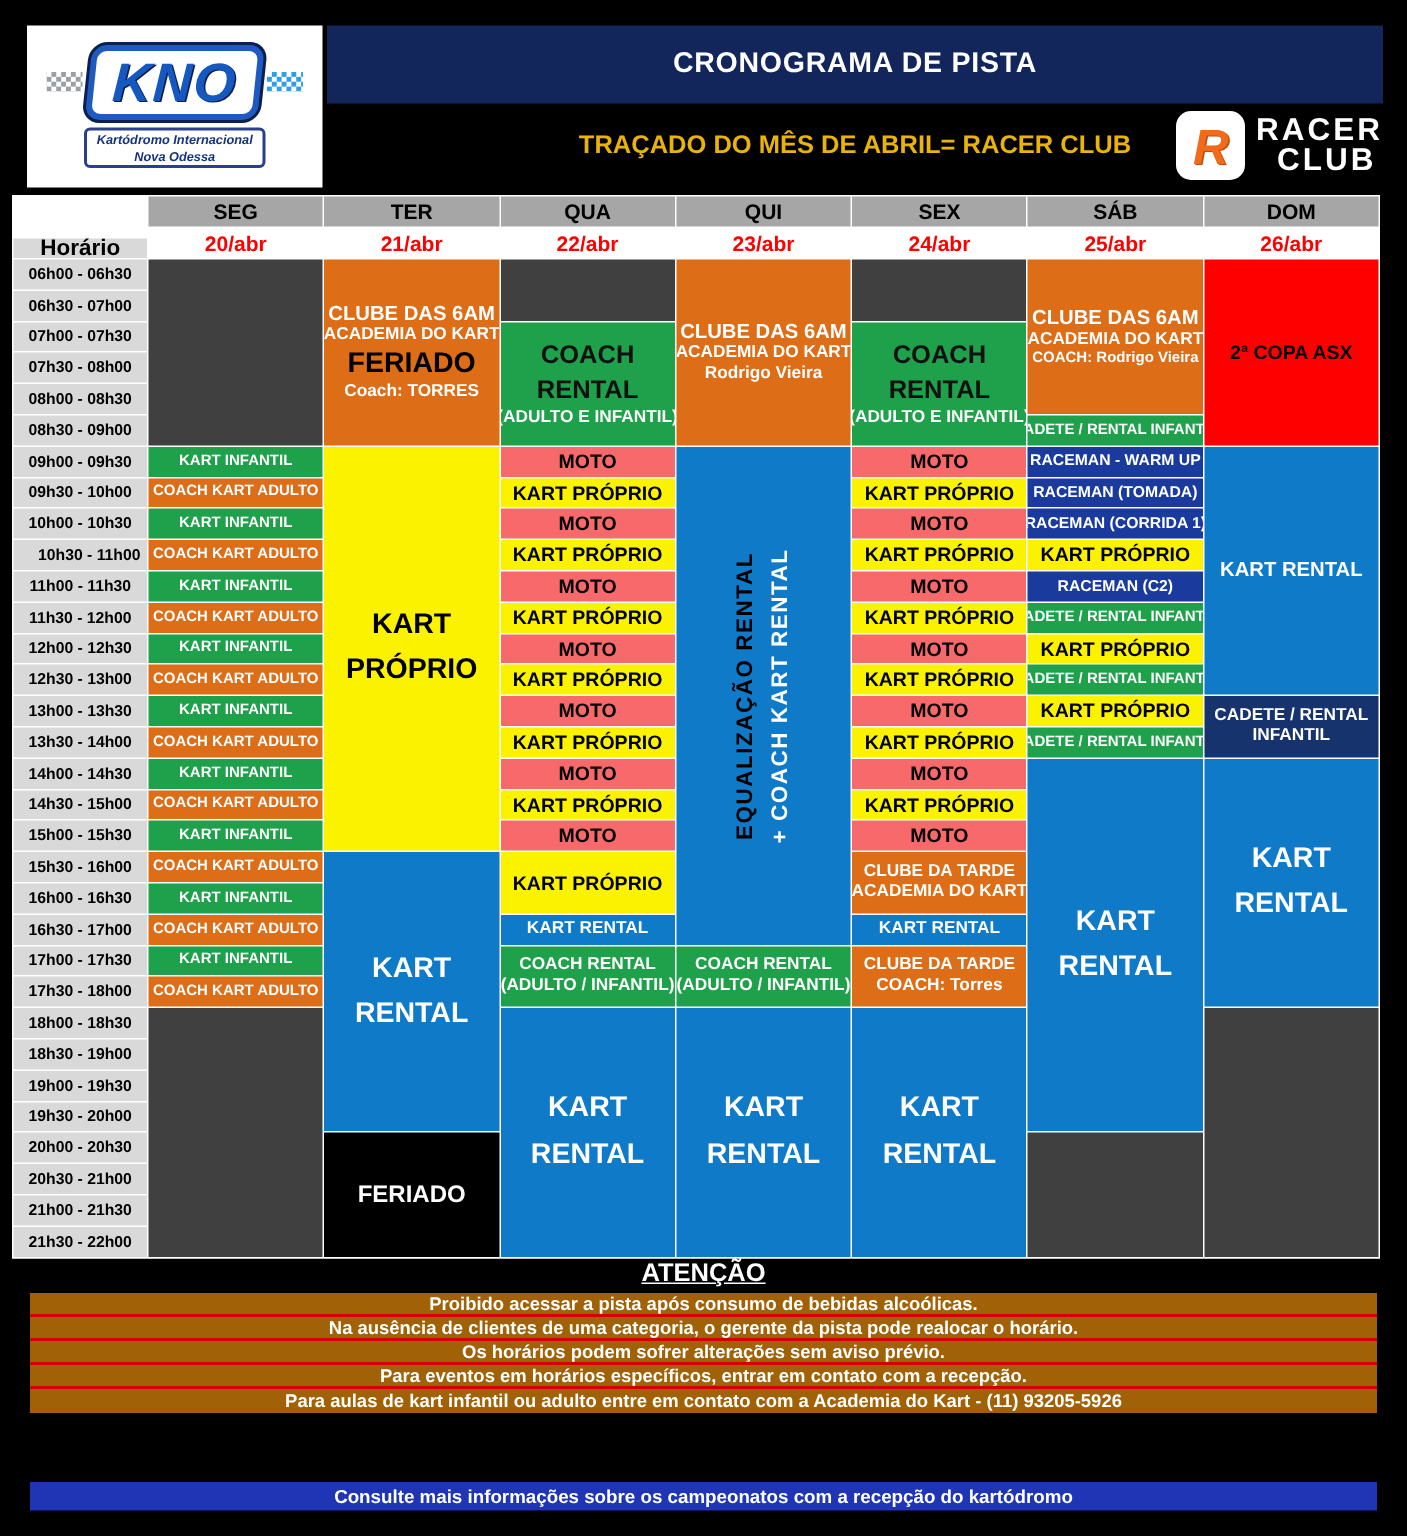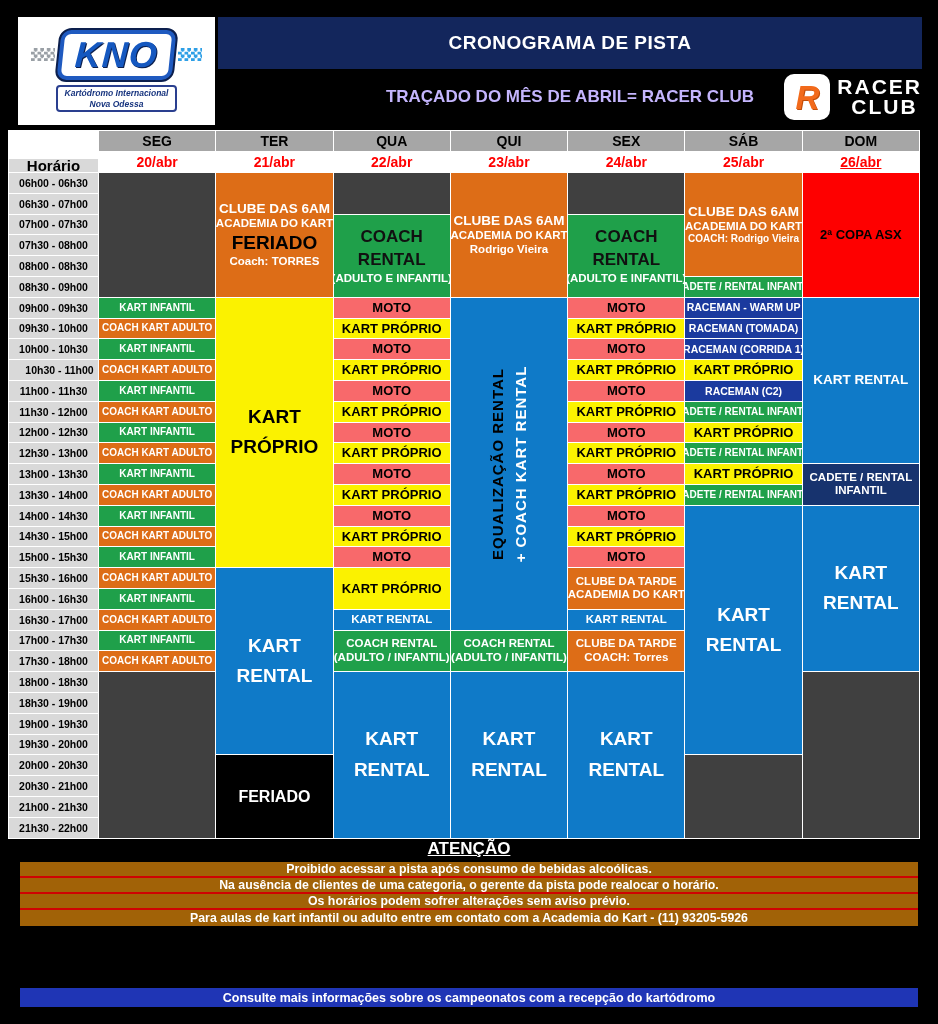--- a/index.html
+++ b/index.html
@@ -17,21 +17,21 @@
   .kno-badge span{display:block;transform:skewX(3deg);font-weight:700;font-style:italic;
     font-size:36px;color:#1558c0;letter-spacing:1px;text-shadow:1px 1px 0 #0c1f4d;}
   .kno-banner{margin-top:5px;border:2px solid #2a3f8f;border-radius:4px;background:#fff;
     padding:1px 7px;text-align:center;font-size:8.5px;font-weight:700;font-style:italic;
     color:#16337e;line-height:1.25;}
   .title-bar{position:absolute;left:218px;top:17px;width:704px;height:52px;background:#13265c;
     display:flex;align-items:center;justify-content:center;color:#fff;font-weight:700;
     font-size:19px;letter-spacing:.5px;}
   .subtitle-row{position:absolute;left:218px;top:69px;width:704px;height:56px;
     display:flex;align-items:center;justify-content:center;}
-  .subtitle{color:#c4b5fd;font-weight:700;font-size:17px;}
+  .subtitle{color:#eab308;font-weight:700;font-size:17px;}
   .racer-logo{position:absolute;right:16px;top:72px;height:50px;display:flex;align-items:center;gap:7px;}
   .racer-badge{width:46px;height:46px;background:#fff;border-radius:10px;display:flex;
     align-items:center;justify-content:center;}
   .racer-badge span{color:#f26a1b;font-weight:700;font-style:italic;font-size:33px;line-height:1;
     text-shadow:1px 1px 0 #c24d08;}
   .racer-text{color:#fff;font-weight:700;font-size:21px;line-height:.95;letter-spacing:2px;}
   .racer-text div:last-child{padding-left:14px;}
 
   
   .schedule{position:absolute;left:8px;top:130px;width:912px;
@@ -118,21 +118,21 @@
       <div class="h-date" style="grid-area: 2 / 3;">21/abr</div>
       <div class="h-day" style="grid-area: 1 / 4;">QUA</div>
       <div class="h-date" style="grid-area: 2 / 4;">22/abr</div>
       <div class="h-day" style="grid-area: 1 / 5;">QUI</div>
       <div class="h-date" style="grid-area: 2 / 5;">23/abr</div>
       <div class="h-day" style="grid-area: 1 / 6;">SEX</div>
       <div class="h-date" style="grid-area: 2 / 6;">24/abr</div>
       <div class="h-day" style="grid-area: 1 / 7;">SÁB</div>
       <div class="h-date" style="grid-area: 2 / 7;">25/abr</div>
       <div class="h-day" style="grid-area: 1 / 8;">DOM</div>
-      <div class="h-date" style="grid-area: 2 / 8; text-decoration: underline;">26/abr</div>
+      <div class="h-date" style="grid-area: 2 / 8;">26/abr</div>
       <div class="t-cell" style="grid-area: 3 / 1;">06h00 - 06h30</div>
       <div class="t-cell" style="grid-area: 4 / 1;">06h30 - 07h00</div>
       <div class="t-cell" style="grid-area: 5 / 1;">07h00 - 07h30</div>
       <div class="t-cell" style="grid-area: 6 / 1;">07h30 - 08h00</div>
       <div class="t-cell" style="grid-area: 7 / 1;">08h00 - 08h30</div>
       <div class="t-cell" style="grid-area: 8 / 1;">08h30 - 09h00</div>
       <div class="t-cell" style="grid-area: 9 / 1;">09h00 - 09h30</div>
       <div class="t-cell" style="grid-area: 10 / 1;">09h30 - 10h00</div>
       <div class="t-cell" style="grid-area: 11 / 1;">10h00 - 10h30</div>
       <div class="t-cell" style="grid-area: 12 / 1; padding-left: 12px;">10h30 - 11h00</div>
@@ -427,17 +427,18 @@
         <div class="ln s-bigw">RENTAL</div>
       </div>
       <div class="cell" style="grid-area: 27 / 8 / span 8; background: rgb(64, 64, 64);"></div>
     </div>
 
   <div class="attn">ATENÇÃO</div>
   <div class="notes-panel">
       <div class="note-line">Proibido acessar a pista após consumo de bebidas alcoólicas.</div>
       <div class="note-line">Na ausência de clientes de uma categoria, o gerente da pista pode realocar o horário.</div>
       <div class="note-line">Os horários podem sofrer alterações sem aviso prévio.</div>
+      <div class="note-line">Para eventos em horários específicos, entrar em contato com a recepção.</div>
       <div class="note-line">Para aulas de kart infantil ou adulto entre em contato com a Academia do Kart - (11) 93205-5926</div>
     </div>
   <div class="blue-note">Consulte mais informações sobre os campeonatos com a recepção do kartódromo</div>
 
 </div>
 
 </body></html>

